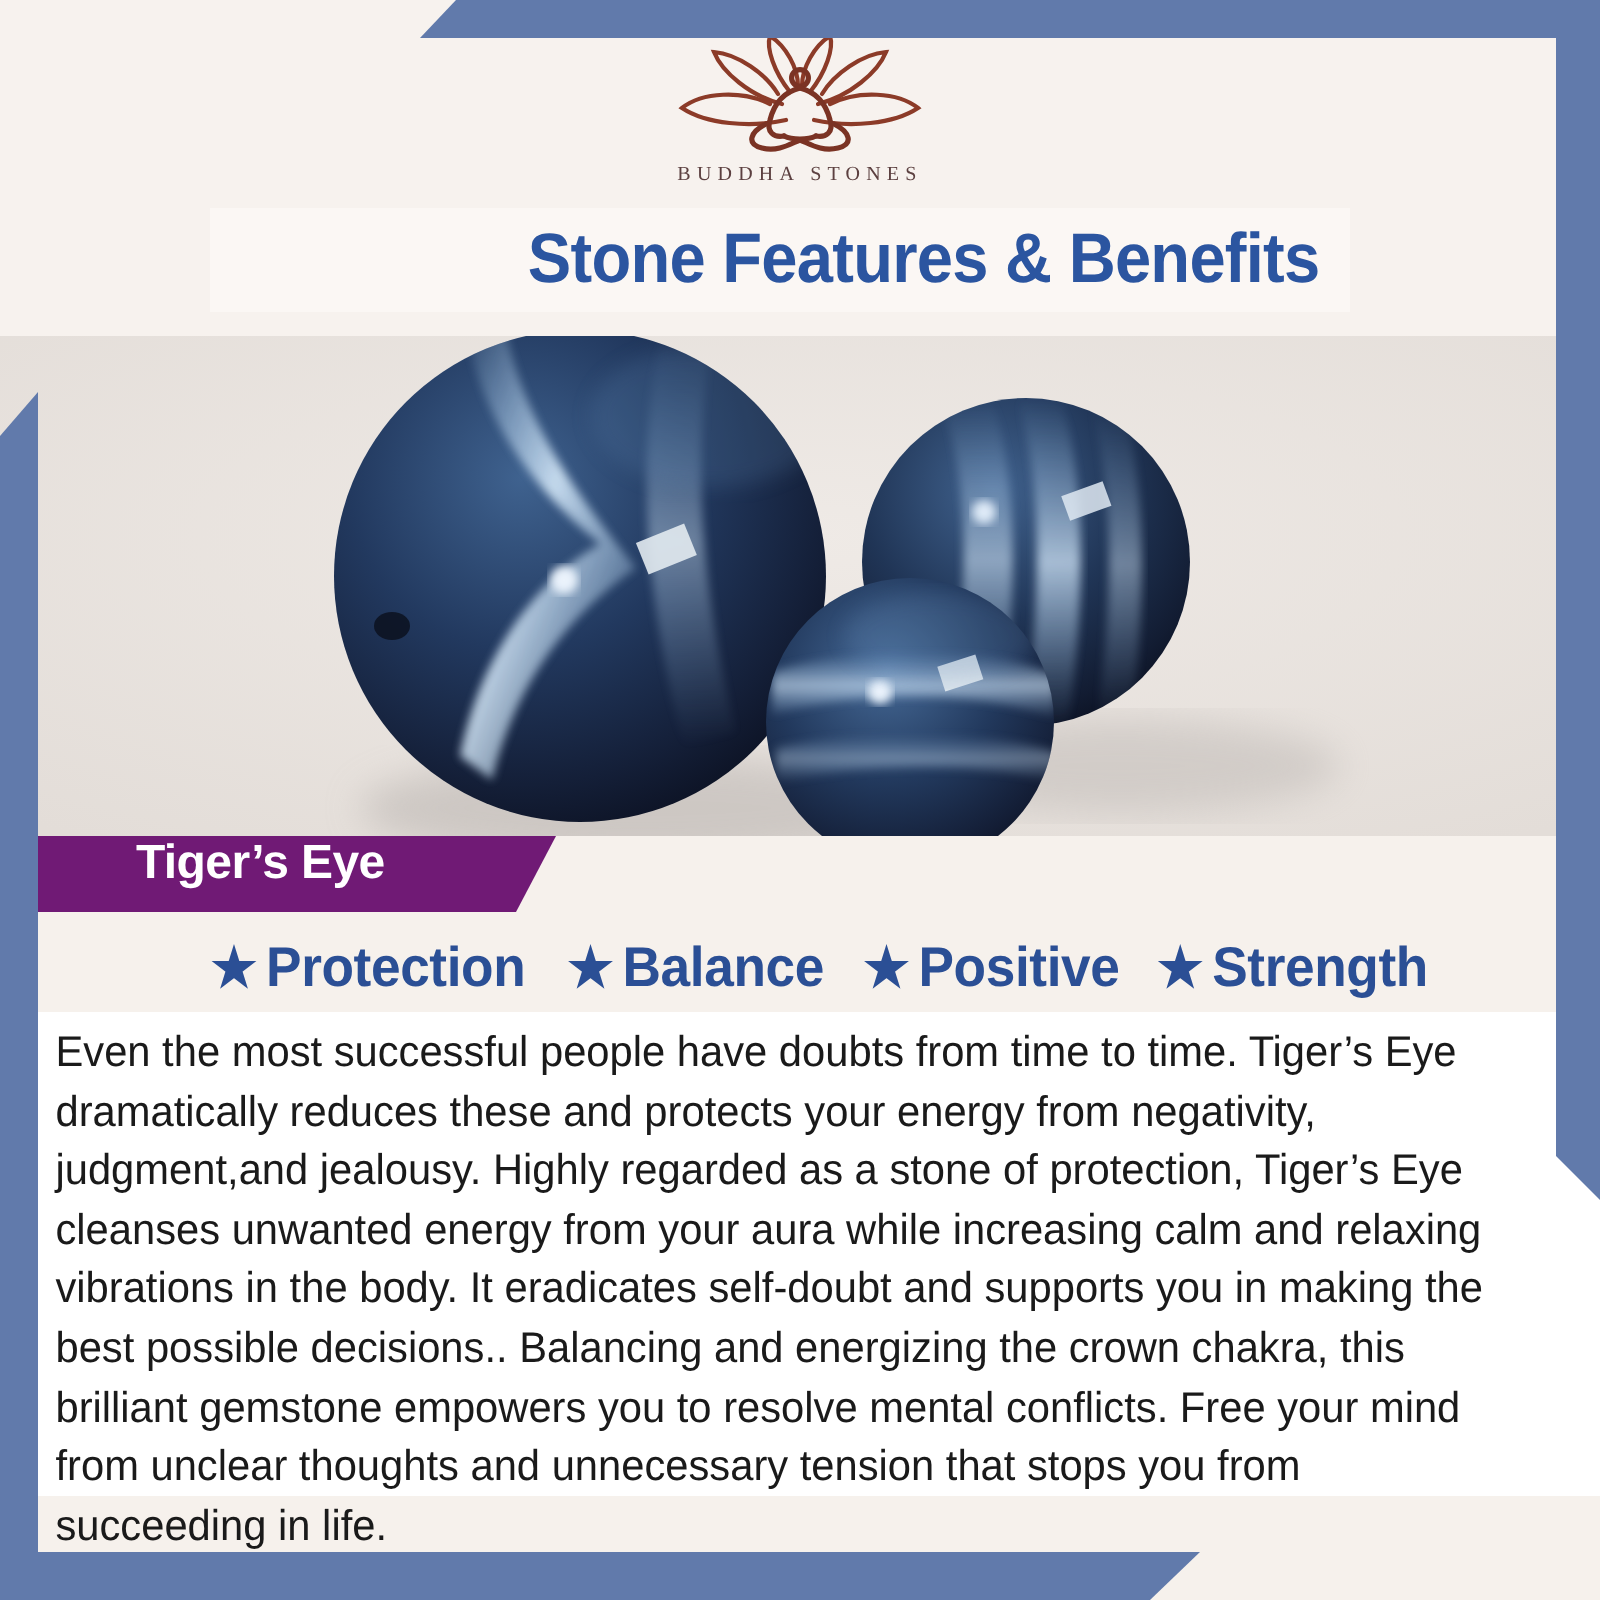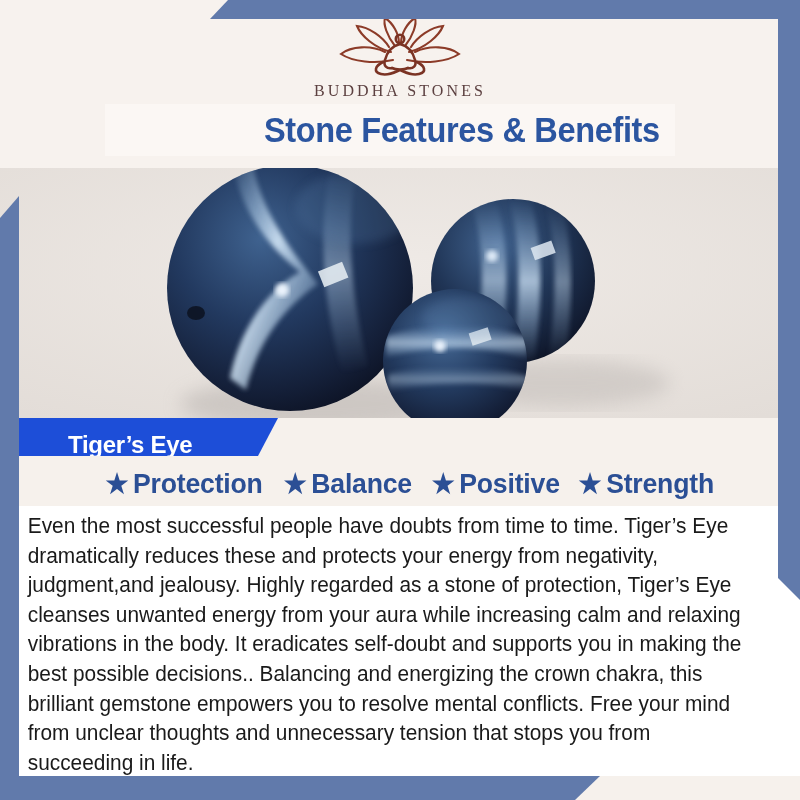--- a/index.html
+++ b/index.html
@@ -44,21 +44,21 @@
     background:#f7f2ee;
   }
   .logo-wrap{
     position:absolute;top:16px;left:0;width:800px;
     display:flex;flex-direction:column;align-items:center;
   }
   .logo-mark{width:150px;height:62px;display:block;}
   .logo-word{
     margin-top:4px;
     font-family:"Liberation Serif", serif;
-    font-size:16px;letter-spacing:3.1px;
+    font-size:10px;letter-spacing:3.1px;
     color:#5c4040;font-weight:400;
     text-align:center;
   }
   .title-band{
     position:absolute;top:104px;left:105px;
     width:570px;height:52px;
     background:#fbf7f4;
     display:flex;align-items:center;justify-content:flex-end;
   }
   .title-text{
@@ -76,23 +76,23 @@
     position:absolute;top:168px;left:0;width:800px;height:250px;
     background:#ebe6e2;
     overflow:hidden;
   }
   .photo svg{display:block;width:800px;height:250px;}
 
   
   .name-banner{
     position:absolute;top:418px;left:18px;
     width:260px;height:54px;
-    background:#1d4ed8;
+    background:#701a75;
     clip-path:polygon(0 0, 260px 0, 240px 38px, 0 38px);
-    display:flex;align-items:center;
+    display:flex;align-items:flex-start;
   }
   .name-text{
     margin-left:50px;
     color:#ffffff;
     font-size:24px;
     font-weight:bold;
     letter-spacing:-0.3px;
     white-space:nowrap;
   }
 
@@ -113,21 +113,21 @@
     transform:scaleX(0.95);
     white-space:nowrap;
   }
   .benefit .star{font-size:27px;margin-right:5px;line-height:1;}
   .benefit .blabel{margin-right:13px;}
   .benefit:last-child .blabel{margin-right:0;}
 
   
   .body-panel{
     position:absolute;top:506px;left:19px;
-    width:781px;height:270px;
+    width:781px;height:242px;
     background:#ffffff;
     padding:2px 0 0 0;
     box-sizing:border-box;
   }
   .body-text{
     margin:0;
     padding:4px 18px 0 9px;
     font-family:"Liberation Sans Narrow","Liberation Sans", sans-serif;
     font-size:21.5px;
     line-height:29.6px;

